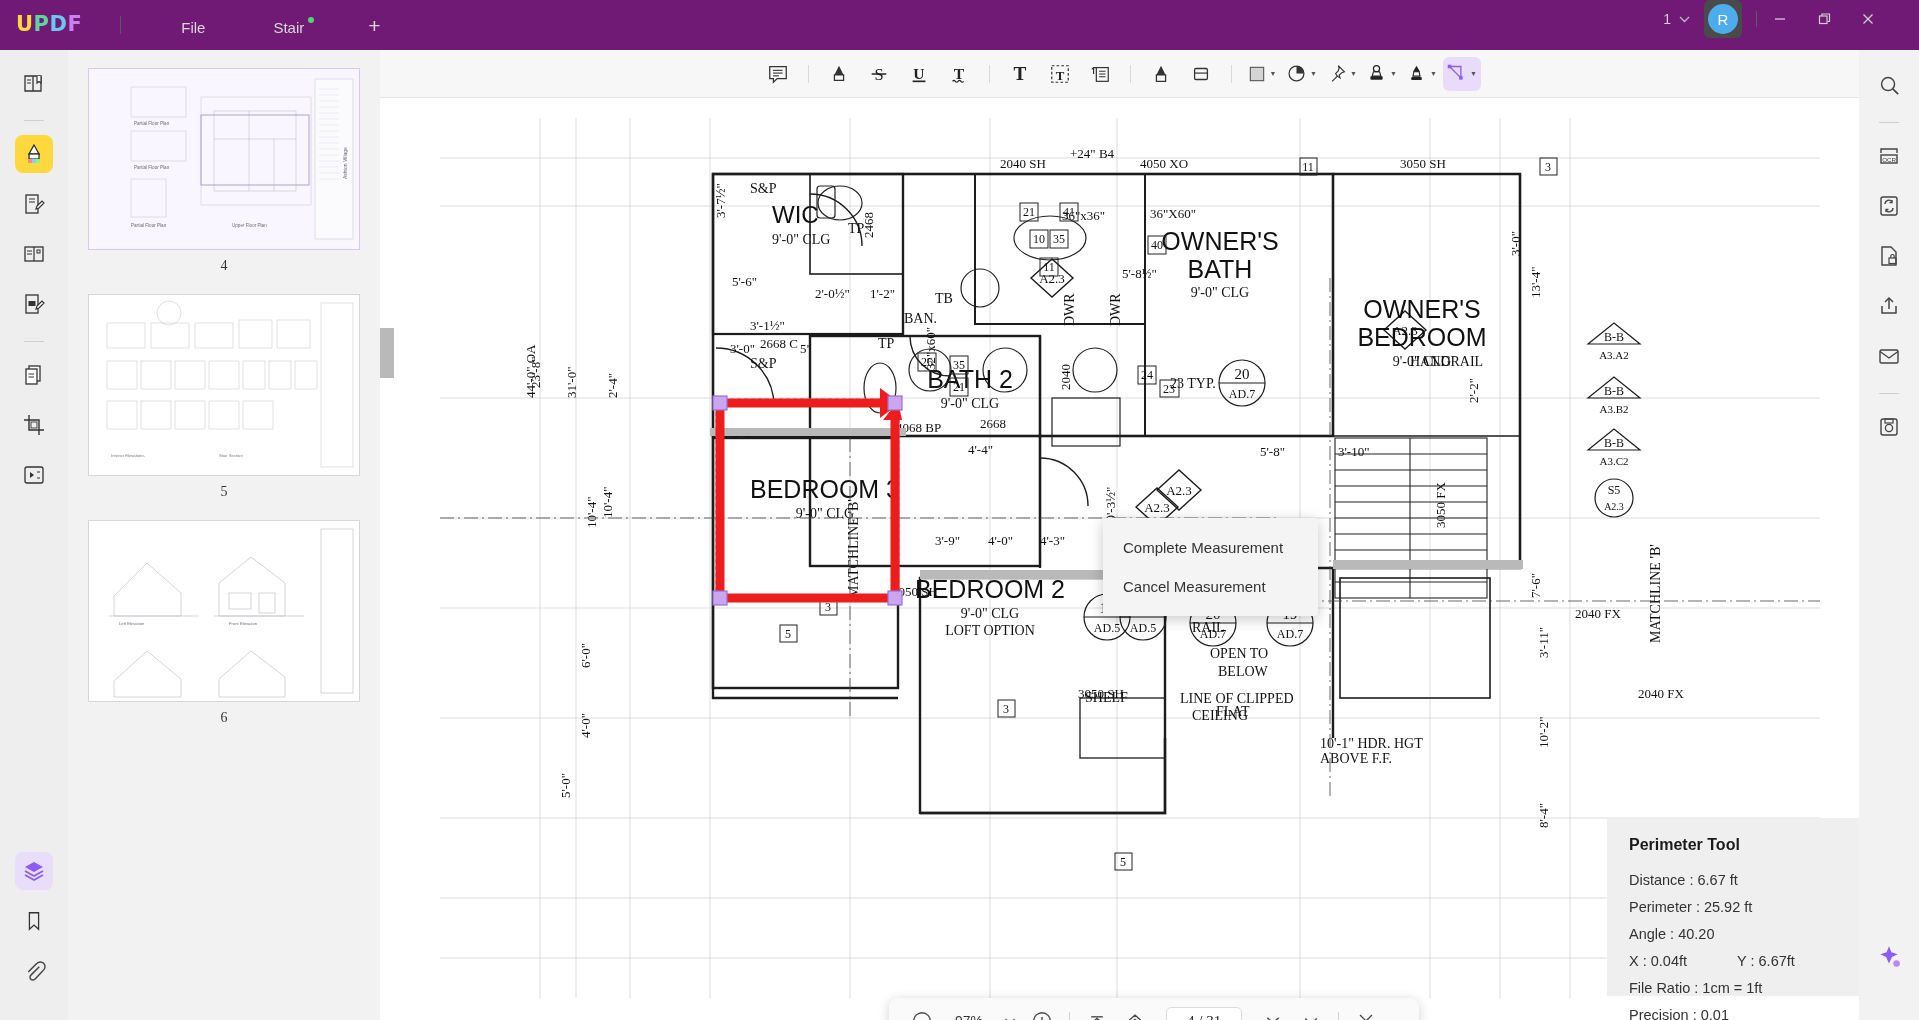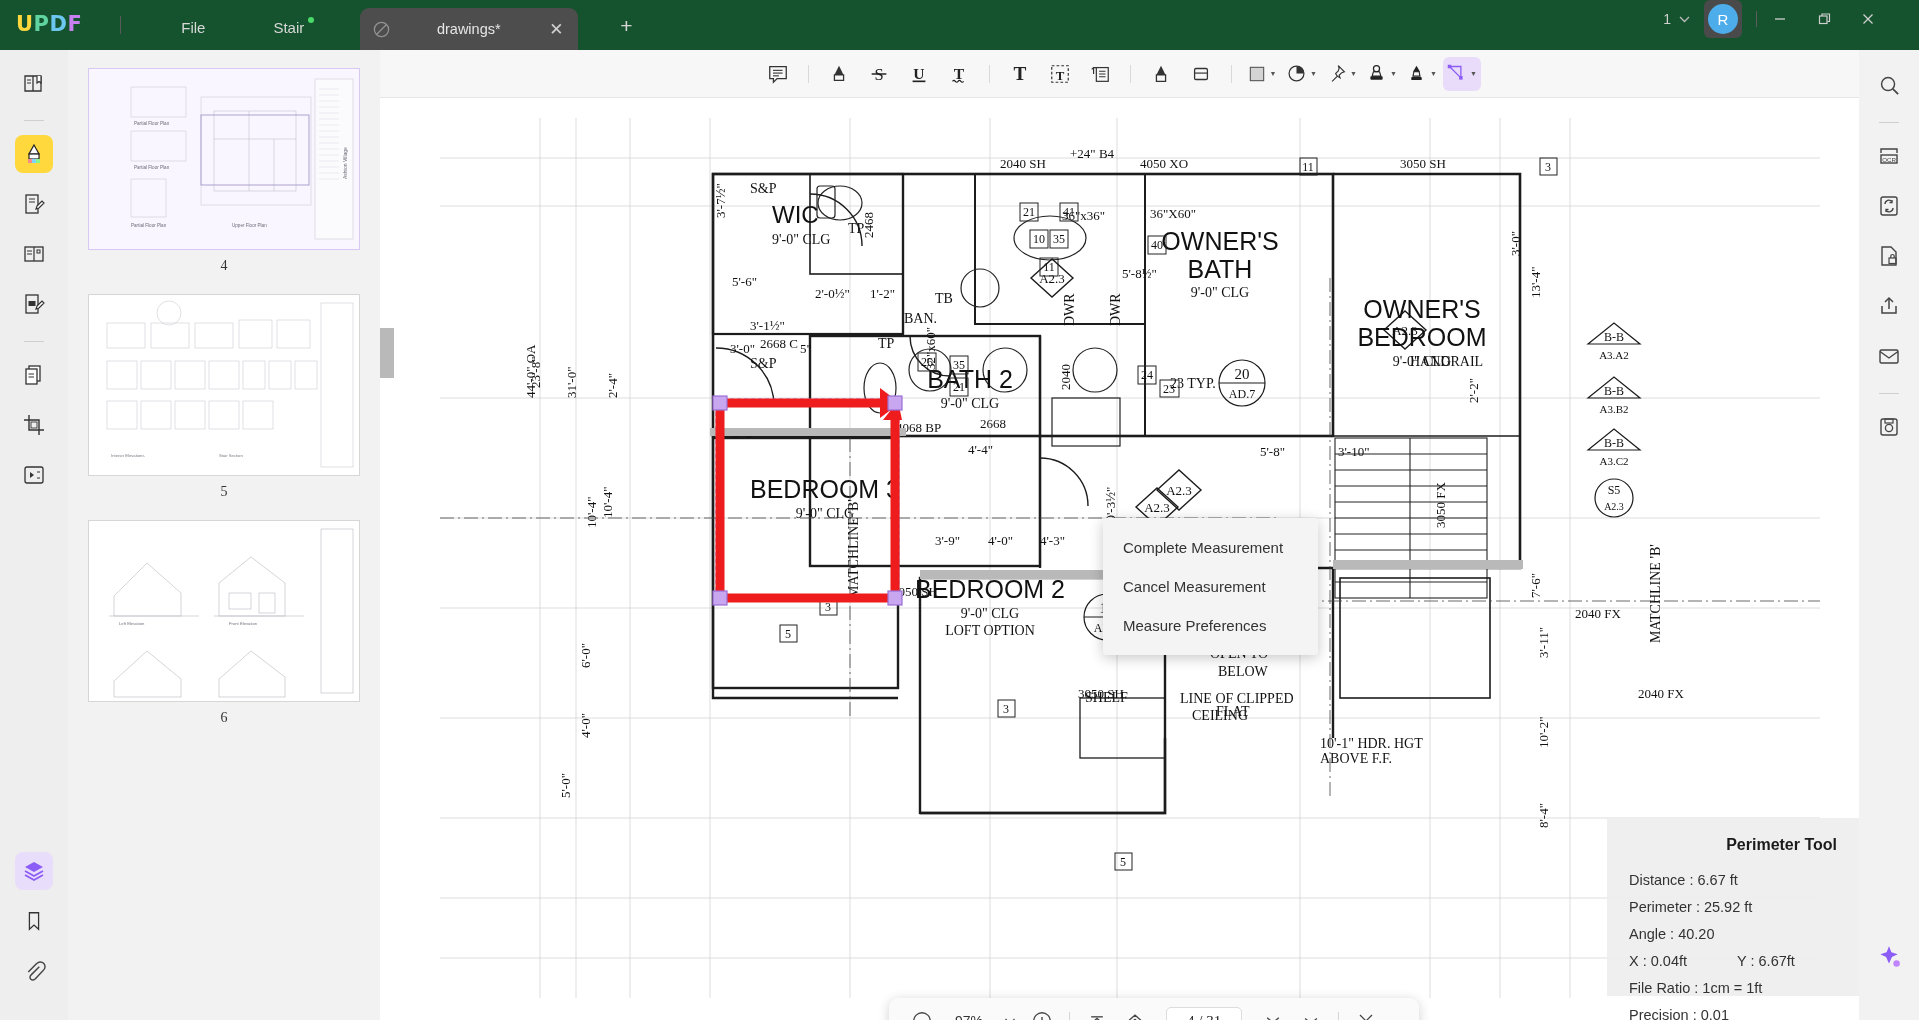--- a/index.html
+++ b/index.html
@@ -7,21 +7,21 @@
     width: 1919px; height: 1020px;
     overflow: hidden;
     font-family: "Liberation Sans", sans-serif;
     background: #3a3a3a;
   }
   #app { position: relative; width: 1919px; height: 1020px; }
 
   
   .titlebar {
     position: absolute; top: 0; left: 0; width: 1919px; height: 50px;
-    background: #14532d; display: flex; align-items: flex-end; gap: 24px;
+    background: #701a75; display: flex; align-items: flex-end; gap: 24px;
   }
   .logo {
     margin-left: 16px; margin-bottom: 14px; font-size: 21px; font-weight: bold;
     letter-spacing: 0.5px; font-family: "DejaVu Sans", sans-serif;
   }
   .logo .u { color: #ffd83d; } .logo .p { color: #5fd3a0; }
   .logo .d { color: #6cc7f0; } .logo .f { color: #c87ff0; }
   .tb-sep {
     width: 1px; height: 18px; background: #5a5a5a;
     margin: 0 14px 16px 14px;
@@ -133,21 +133,21 @@
     background: #f4f4f4; box-shadow: 0 3px 14px rgba(0,0,0,.22);
     border-radius: 3px; padding: 10px 0; z-index: 60;
   }
   .ctxmenu .mi {
     padding: 11px 20px; font-size: 15px; color: #333;
   }
 
   
   .perimeter {
     position: absolute; right: 60px; top: 768px; width: 252px; height: 178px;
-    background: rgba(238,238,238,.93); padding: 18px 22px; z-index: 55; text-align: right;
+    background: rgba(238,238,238,.93); padding: 18px 22px; z-index: 55;
   }
   .perimeter h4 { font-size: 16px; color: #1b1b1b; margin-bottom: 18px; }
   .perimeter .row { font-size: 14.5px; color: #333; margin-bottom: 11px; display: flex; margin-top: 8px; }
   .perimeter .row .yv { margin-left: 50px; }
 
   
   .pager {
     position: absolute; left: 889px; top: 948px; width: 530px; height: 46px;
     background: #fafafa; border-radius: 9px; box-shadow: 0 2px 12px rgba(0,0,0,.18);
     display: flex; align-items: center; padding: 0 16px; gap: 4px; z-index: 50;
@@ -168,28 +168,20 @@
 <body>
 
 <div id="app">
 
   <div class="titlebar">
     <div class="logo"><span class="u">U</span><span class="p">P</span><span class="d">D</span><span class="f">F</span></div>
     <div class="tb-sep"></div>
     <div class="menu-item"><span>File</span></div>
     <div class="menu-item"><span>Stair</span><span class="dot"></span></div>
 
-    <div class="tab">
-      <svg class="ficon" viewBox="0 0 24 24">
-          <circle cx="12" cy="12" r="9" fill="none" stroke="#ccc" stroke-width="1.6"></circle>
-          <line x1="6" y1="18" x2="18" y2="6" stroke="#ccc" stroke-width="1.6"></line>
-        </svg>
-      <span class="tname">drawings*</span>
-      <span class="tclose">✕</span>
-    </div>
     <div class="tab-plus">+</div>
 
     <div class="tb-right">
       <div class="pagecnt">
         <span>1</span>
         <svg width="11" height="7" viewBox="0 0 11 7">
             <path d="M1 1l4.5 4.5L10 1" fill="none" stroke="#bbb" stroke-width="1.3"></path>
           </svg>
       </div>
       <div class="avatar-wrap">
@@ -873,21 +865,20 @@
         <svg width="26" height="26" viewBox="0 0 24 24">
             <path d="M12 2l2.2 5.6L20 9.5l-5.3 2.4L12 18l-2.7-6.1L4 9.5l5.8-1.9z" fill="#8b5cf6"></path>
             <circle cx="19" cy="18" r="3" fill="#c084fc"></circle>
           </svg>
       </div>
     </div>
 
     <div class="ctxmenu">
       <div class="mi">Complete Measurement</div>
       <div class="mi">Cancel Measurement</div>
-      <div class="mi">Measure Preferences</div>
     </div>
 
     <div class="perimeter">
       <h4>Perimeter Tool</h4>
       <div class="row">
           <span>Distance : 6.67 ft</span>
         </div>
       <div class="row">
           <span>Perimeter : 25.92 ft</span>
         </div>

